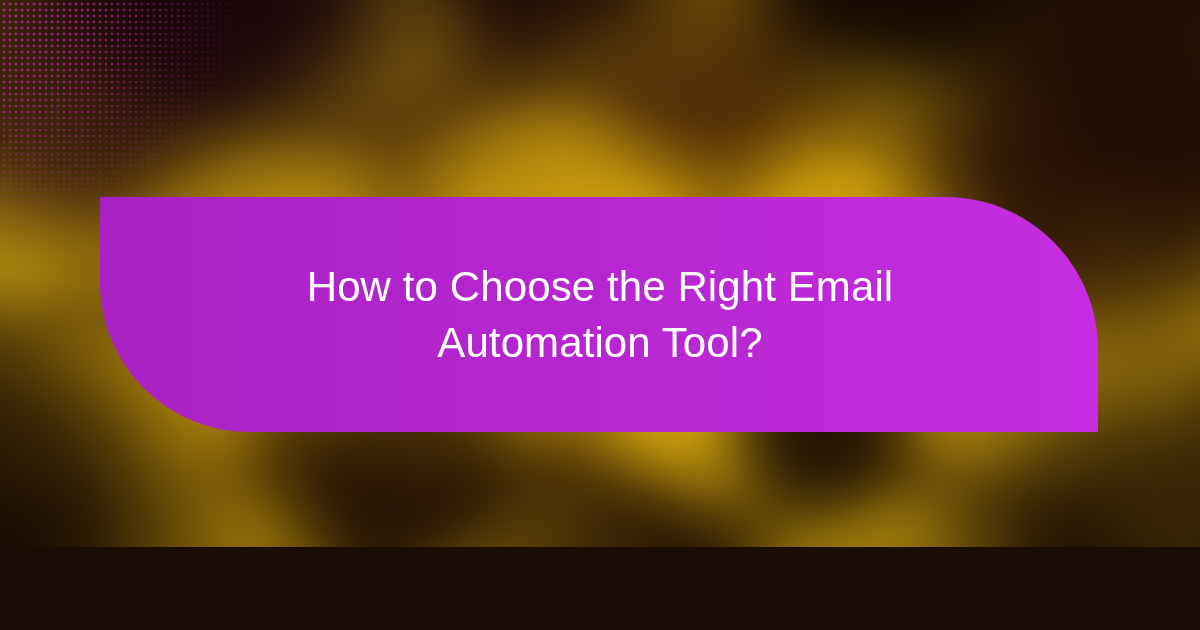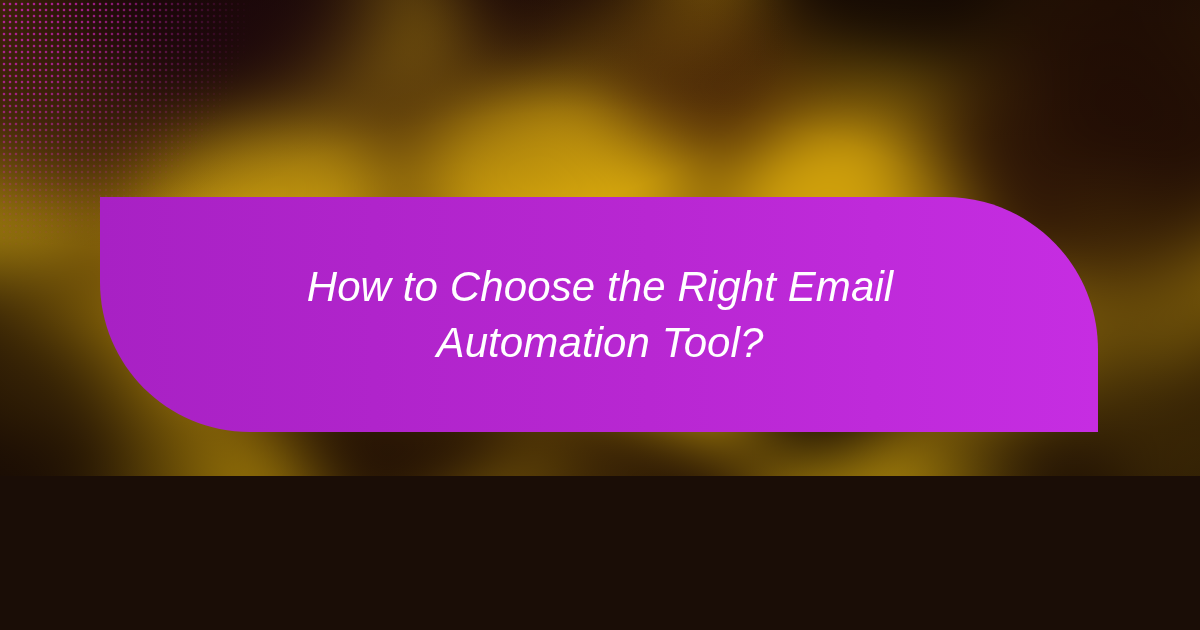--- a/index.html
+++ b/index.html
@@ -11,23 +11,22 @@
     width: 1200px;
     height: 630px;
     overflow: hidden;
     font-family: "Liberation Sans", sans-serif;
     background: #1a0d06;
   }
 
   #hero {
     position: relative;
     width: 1200px;
-    height: 476px;
+    height: 547px;
     overflow: hidden;
-    font-style: italic;
   }
 
   
   .photo-base {
     position: absolute;
     inset: 0;
     background: #6b4a08;
   }
 
   

